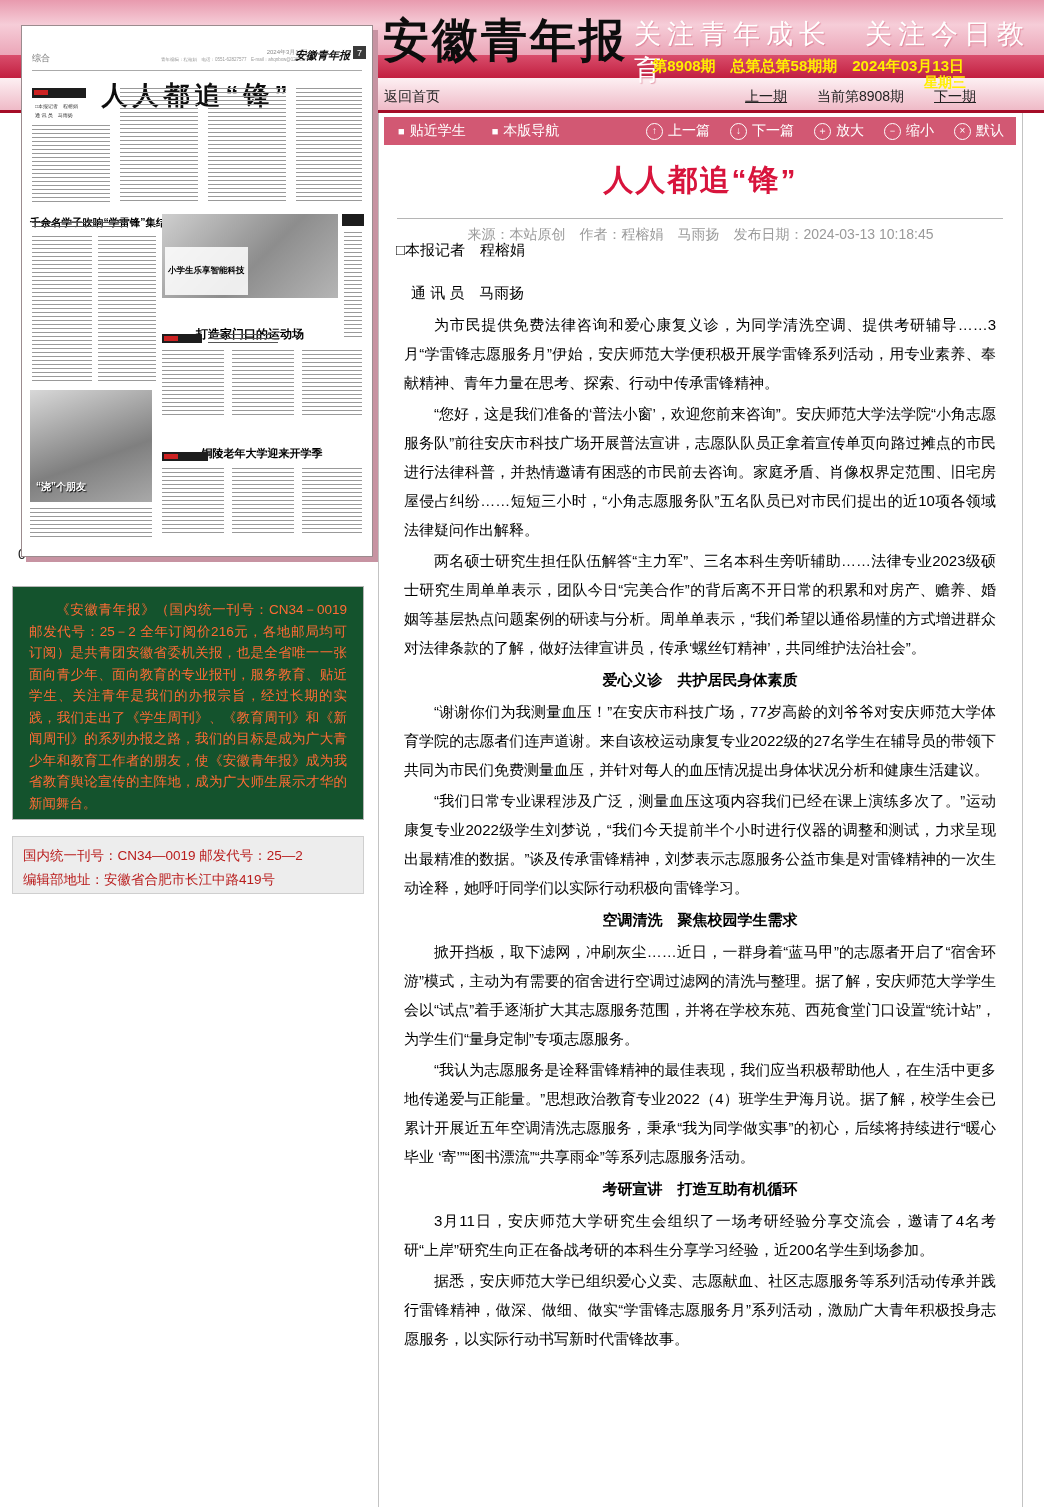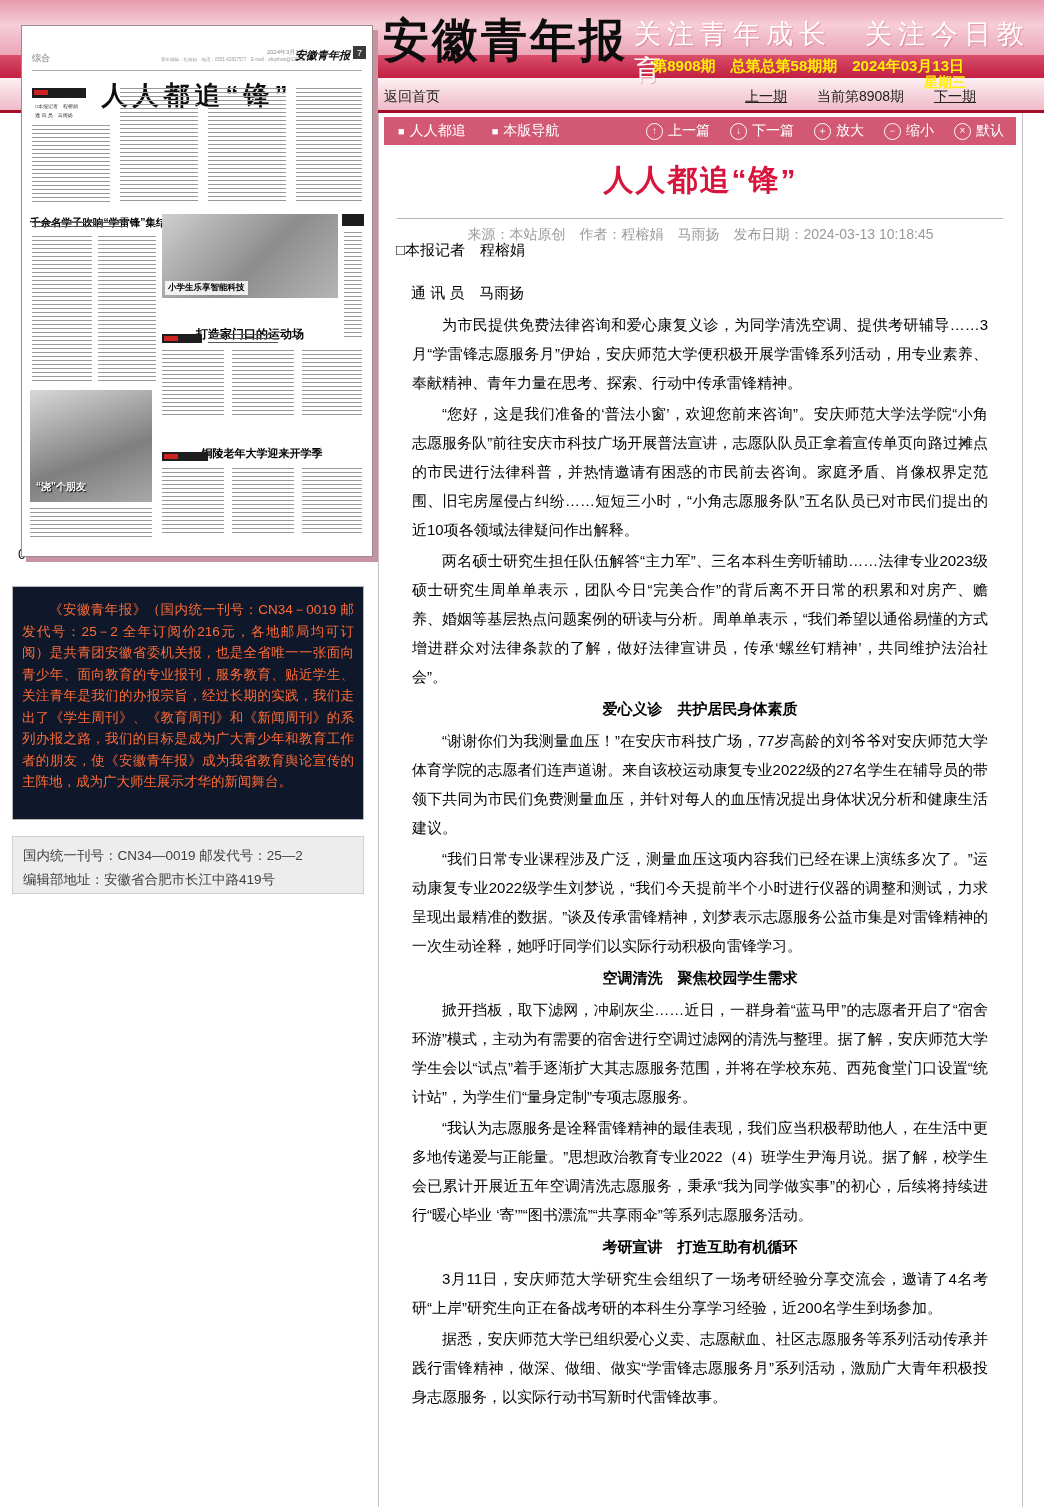--- a/index.html
+++ b/index.html
@@ -31,52 +31,52 @@
   .sq{font-size:11px;}
   .circ{display:inline-flex;width:15px;height:15px;border:1px solid #fff;border-radius:50%;align-items:center;justify-content:center;font-size:10px;line-height:1;}
 
   .article-title{position:absolute;left:0;top:47px;width:100%;text-align:center;font-size:30px;font-weight:bold;color:#d8143c;letter-spacing:2px;}
   .title-rule{position:absolute;left:18px;top:105px;width:606px;height:0;border-top:1px solid #b5b5b5;}
   .article-meta{position:absolute;left:0;top:113px;width:100%;text-align:center;font-size:14px;color:#9a9a9a;}
 
   .article-body{position:absolute;left:17px;top:122px;width:608px;font-size:15px;color:#000;line-height:29px;}
   .bl-byline{margin-bottom:14px;}
   .bl-byline2{text-indent:1em;margin-bottom:3px;}
-  .bl-p{text-indent:2em;text-align:justify;margin:2px 16px;}
+  .bl-p{text-indent:2em;text-align:justify;margin:2px 8px;}
   .bl-h{font-weight:bold;text-align:center;margin:3px 0;}
 
   
   .np{left:21px;top:25px;width:350px;height:530px;background:#fff;border:1px solid #9b8b8e;box-shadow:5px 5px 0 #c793a2;z-index:2;}
   .np *{position:absolute;}
   .np-sec{left:10px;top:26px;font-size:9px;color:#777;}
   .np-date{right:64px;top:22px;font-size:6px;color:#8a8a8a;}
   .np-editor{right:64px;top:31px;font-size:4.5px;color:#9a9a9a;white-space:nowrap;}
   .np-brand{right:22px;top:22px;font-size:11px;font-weight:900;color:#111;font-style:italic;}
   .np-pagebox{right:6px;top:20px;width:13px;height:13px;background:#3a3a3a;color:#fff;font-size:9px;display:flex;align-items:center;justify-content:center;}
   .np-rule{left:10px;top:44px;width:330px;height:1px;background:#aaa;}
   .np-title{left:0;top:52px;width:100%;text-align:center;font-size:26px;font-weight:900;color:#0d0d0d;letter-spacing:5px;}
   .gk{background:repeating-linear-gradient(180deg,#999 0,#999 1px,transparent 1px,transparent 4px);}
   .gkd{background:repeating-linear-gradient(180deg,#555 0,#555 1.4px,transparent 1.4px,transparent 4px);}
   .tagbox{background:#1d1d1d;}
   .tagbox .chip{left:2px;top:2px;width:14px;height:5px;background:#c22;}
   .np-h1{font-weight:bold;font-size:10.5px;color:#000;white-space:nowrap;margin-top:12px;}
   .photo{background:linear-gradient(135deg,#cfcfcf 0%,#8d8d8d 55%,#b5b5b5 100%);}
-  .cap-strip{background:rgba(255,255,255,.85);color:#000;font-weight:bold;font-size:8.5px;padding:1px 3px;white-space:nowrap;}
+  .cap-strip{background:rgba(255,255,255,.85);color:#000;font-weight:bold;font-size:8.5px;padding:18px 3px;white-space:nowrap;}
   .cap-over{color:#fff;font-weight:bold;font-size:10px;text-shadow:1px 1px 1px #000;white-space:nowrap;}
   .np-byline{font-size:5px;color:#333;line-height:8px;white-space:nowrap;}
 
   .pg-label{left:18px;top:546px;font-size:14px;color:#222;}
   .pg-links{right:42px;top:546px;font-size:14px;color:#2433cc;}
   .pg-links span{margin-left:22px;text-decoration:underline;cursor:pointer;}
 
-  .about-box{left:12px;top:586px;width:352px;height:234px;border:1px solid #b5b5b5;background:#0f172a;box-sizing:border-box;padding:12px 9px;
+  .about-box{left:12px;top:586px;width:352px;height:234px;border:1px solid #b5b5b5;background:#14532d;box-sizing:border-box;padding:12px 16px;
              font-size:13.5px;color:#ff6b35;line-height:21.5px;text-align:justify;}
   .about-box .inner{text-indent:2em;}
   .info-box{left:12px;top:836px;width:352px;height:58px;border:1px solid #cfcfcf;background:#ededed;box-sizing:border-box;padding:7px 10px;
-            font-size:13.5px;color:#404040;line-height:24px;}
+            font-size:13.5px;color:#b91c1c;line-height:24px;}
 </style>
 </head>
 <body>
 
 <div class="page">
 
   <div class="abs band1"></div>
   <div class="abs band2"></div>
   <div class="abs band3"></div>
   <div class="abs redline"></div>
@@ -160,21 +160,21 @@
     <div>国内统一刊号：CN34—0019 邮发代号：25—2</div>
     <div>编辑部地址：安徽省合肥市长江中路419号</div>
   </div>
 
   <div class="abs main-col">
 
     <div class="toolbar">
       <div class="tb-left">
         <span class="tb-item">
             <span class="sq">■</span>
-            <span>人人都追</span>
+            <span>贴近学生</span>
           </span>
         <span class="tb-item">
             <span class="sq">■</span>
             <span>本版导航</span>
           </span>
       </div>
       <div class="tb-right">
         <span class="tb-item">
             <span class="circ">↑</span>
             <span>上一篇</span>

